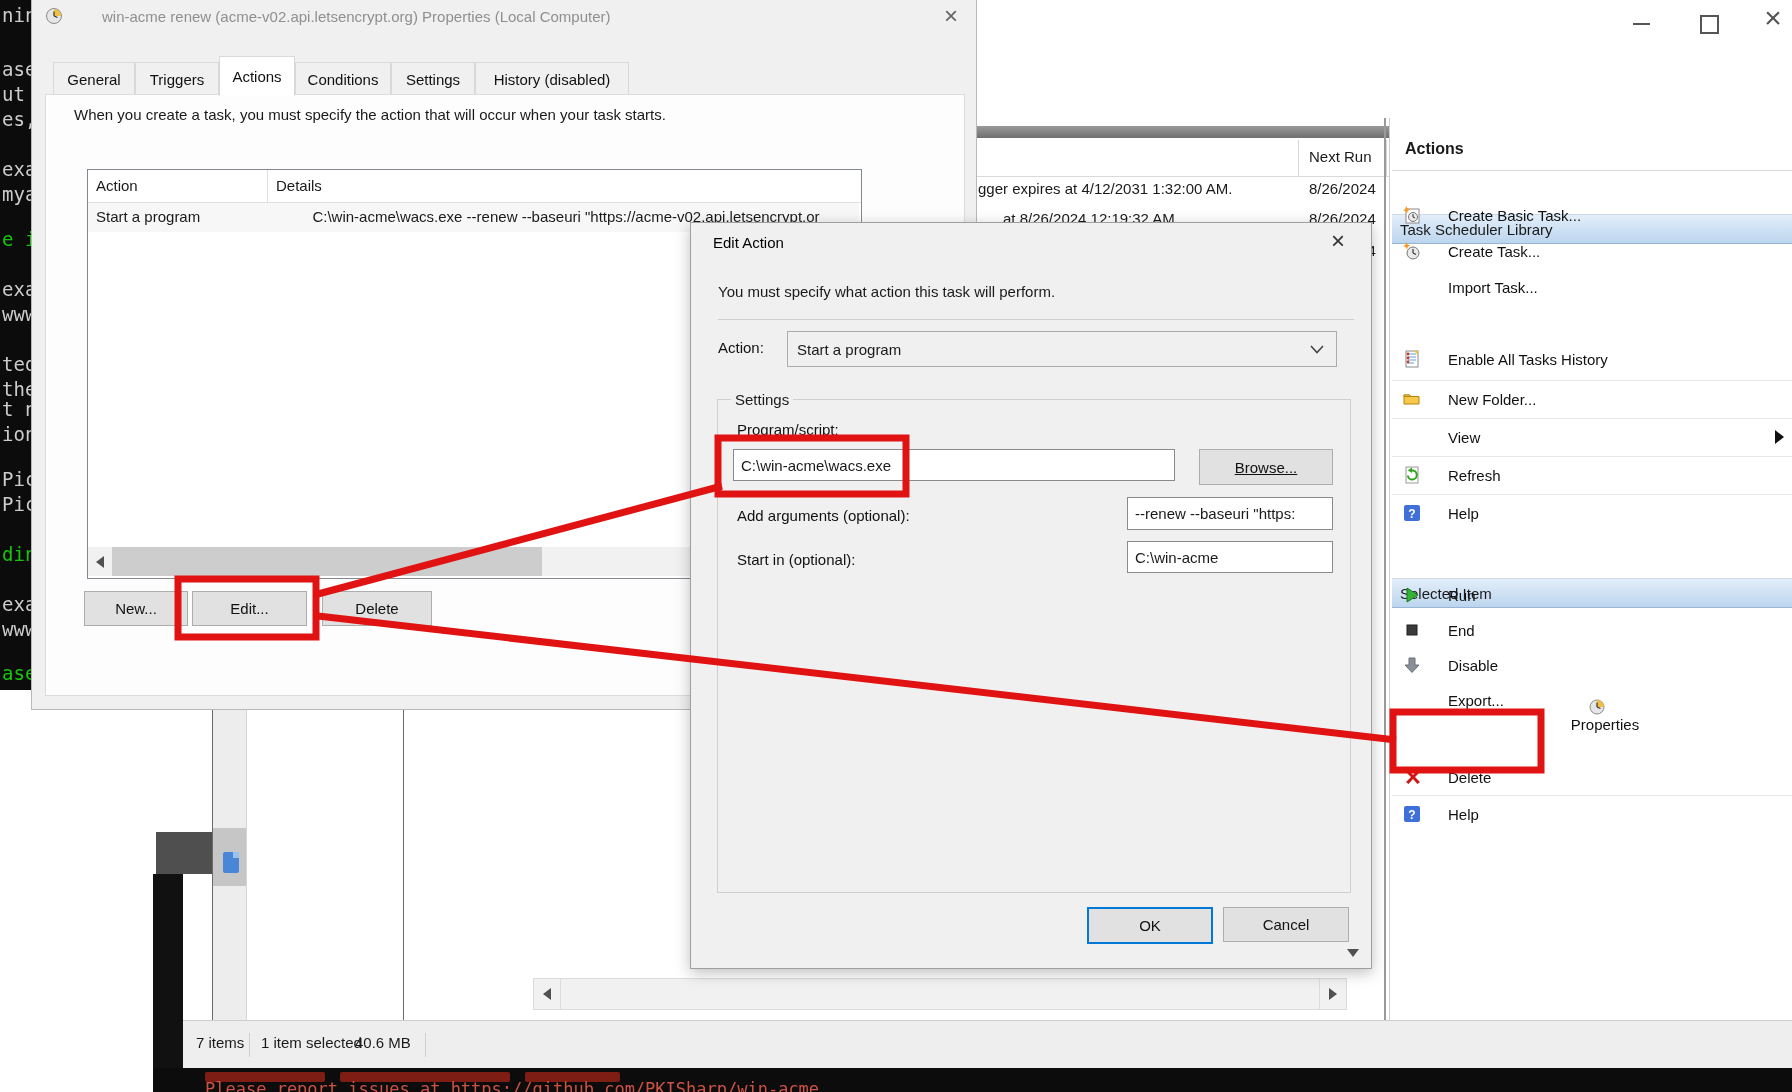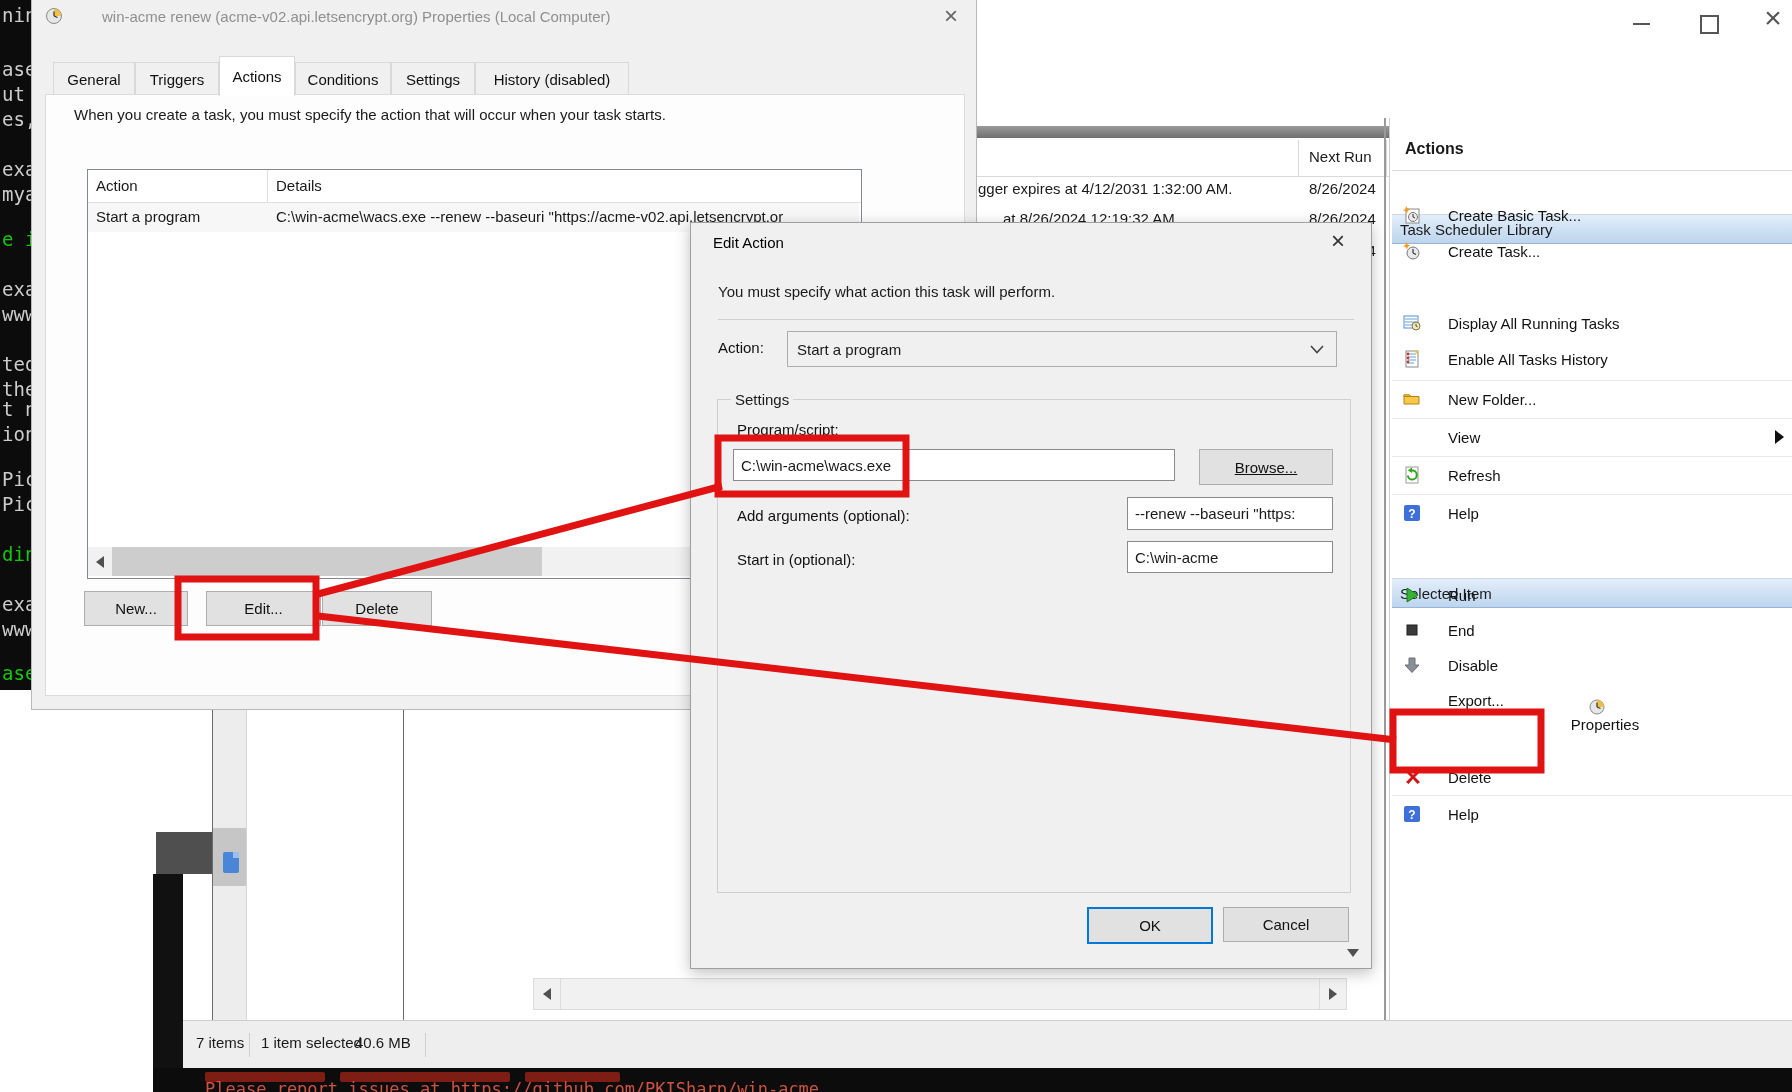--- a/index.html
+++ b/index.html
@@ -4,21 +4,21 @@
 <style>
   html,body{margin:0;padding:0;}
   body{
     position:relative;width:1792px;height:1092px;overflow:hidden;
     background:#ffffff;
     font-family:"Liberation Sans", sans-serif;
     -webkit-font-smoothing:antialiased;
     color:#1a1a1a;
   }
   .abs{position:absolute;}
-  .nowrap{white-space:nowrap;}
+  .nowrap{white-space:nowrap;text-align:center;}
   .clip{overflow:hidden;}
 
   
   .term-strip{left:0;top:0;width:31px;height:690px;background:#0c0c0c;z-index:2;}
   .term-frag{position:absolute;left:2px;font-family:"DejaVu Sans Mono",monospace;font-size:19px;color:#cccccc;white-space:nowrap;}
   .term-frag.green{color:#16c60c;}
 
   
   .win-btn{background:#e1e1e1;border:1px solid #adadad;font-size:15px;color:#111;
     display:flex;align-items:center;justify-content:center;}
@@ -178,30 +178,23 @@
   <div class="act-item" style="top:118px;">
     <span class="act-ico">
       <svg width="18" height="18" viewBox="0 0 18 18">
           <circle cx="10" cy="11" r="6" fill="#e9e9e9" stroke="#777"></circle>
           <path d="M10 11 L10 7 M10 11 L13 12.5" stroke="#333" stroke-width="1.2"></path>
           <path d="M3 0 L4.6 2.6 L7.4 3.4 L4.8 4.8 L4 7.4 L2.6 5 L0 4.2 L2.4 3 Z" fill="#f59a23"></path>
         </svg>
     </span>
     <span class="act-label">Create Task...</span>
   </div>
-  <div class="act-item" style="top:190px;">
-    <span class="act-ico">
-      <svg width="18" height="18" viewBox="0 0 18 18">
-          <rect x="1" y="2" width="14" height="12" fill="#fff" stroke="#5b8ec9"></rect>
-          <path d="M2 5 H14 M2 8 H14 M2 11 H10" stroke="#9cc0e8" stroke-width="1.4"></path>
-          <circle cx="13" cy="12" r="4" fill="#efe6c0" stroke="#8a7a3a"></circle>
-          <path d="M13 12 L13 9.8 M13 12 L14.6 12.8" stroke="#4a4a4a" stroke-width="1"></path>
-        </svg>
-    </span>
-    <span class="act-label">Display All Running Tasks</span>
+  <div class="act-item" style="top:154px;">
+    <span class="act-ico"></span>
+    <span class="act-label">Import Task...</span>
   </div>
   <div class="act-item" style="top:226px;">
     <span class="act-ico">
       <svg width="18" height="18" viewBox="0 0 18 18">
           <rect x="3" y="1" width="12" height="16" fill="#fff" stroke="#8a8a8a"></rect>
           <path d="M5 4 H13 M5 7 H13 M5 10 H13 M5 13 H11" stroke="#6b9bd2" stroke-width="1.2"></path>
           <circle cx="5" cy="4" r="1.4" fill="#c0392b"></circle>
           <circle cx="5" cy="8" r="1.4" fill="#c0392b"></circle>
           <circle cx="5" cy="12" r="1.4" fill="#c0392b"></circle>
           <path d="M11 1 L15 1 L15 5 Z" fill="#f0c040"></path>
@@ -356,21 +349,21 @@
         <div class="sbar-btn" style="left:0;width:24px;">
             <div class="tri-l"></div>
           </div>
         <div class="abs" style="left:24px;top:0;width:430px;height:29px;background:#cdcdcd;"></div>
       </div>
     </div>
 
     <div class="abs win-btn" style="left:38px;top:496px;width:102px;height:33px;">
         <span>New...</span>
       </div>
-    <div class="abs win-btn" style="left:160px;top:496px;width:113px;height:33px;align-items:center;">
+    <div class="abs win-btn" style="left:146px;top:496px;width:113px;height:33px;align-items:center;">
         <span>Edit...</span>
       </div>
     <div class="abs win-btn" style="left:276px;top:496px;width:108px;height:33px;">
         <span>Delete</span>
       </div>
   </div>
 </div>
 
 <div class="abs edit-dlg">
   <div class="abs" style="left:22px;top:11px;font-size:15px;color:#000;">Edit Action</div>

